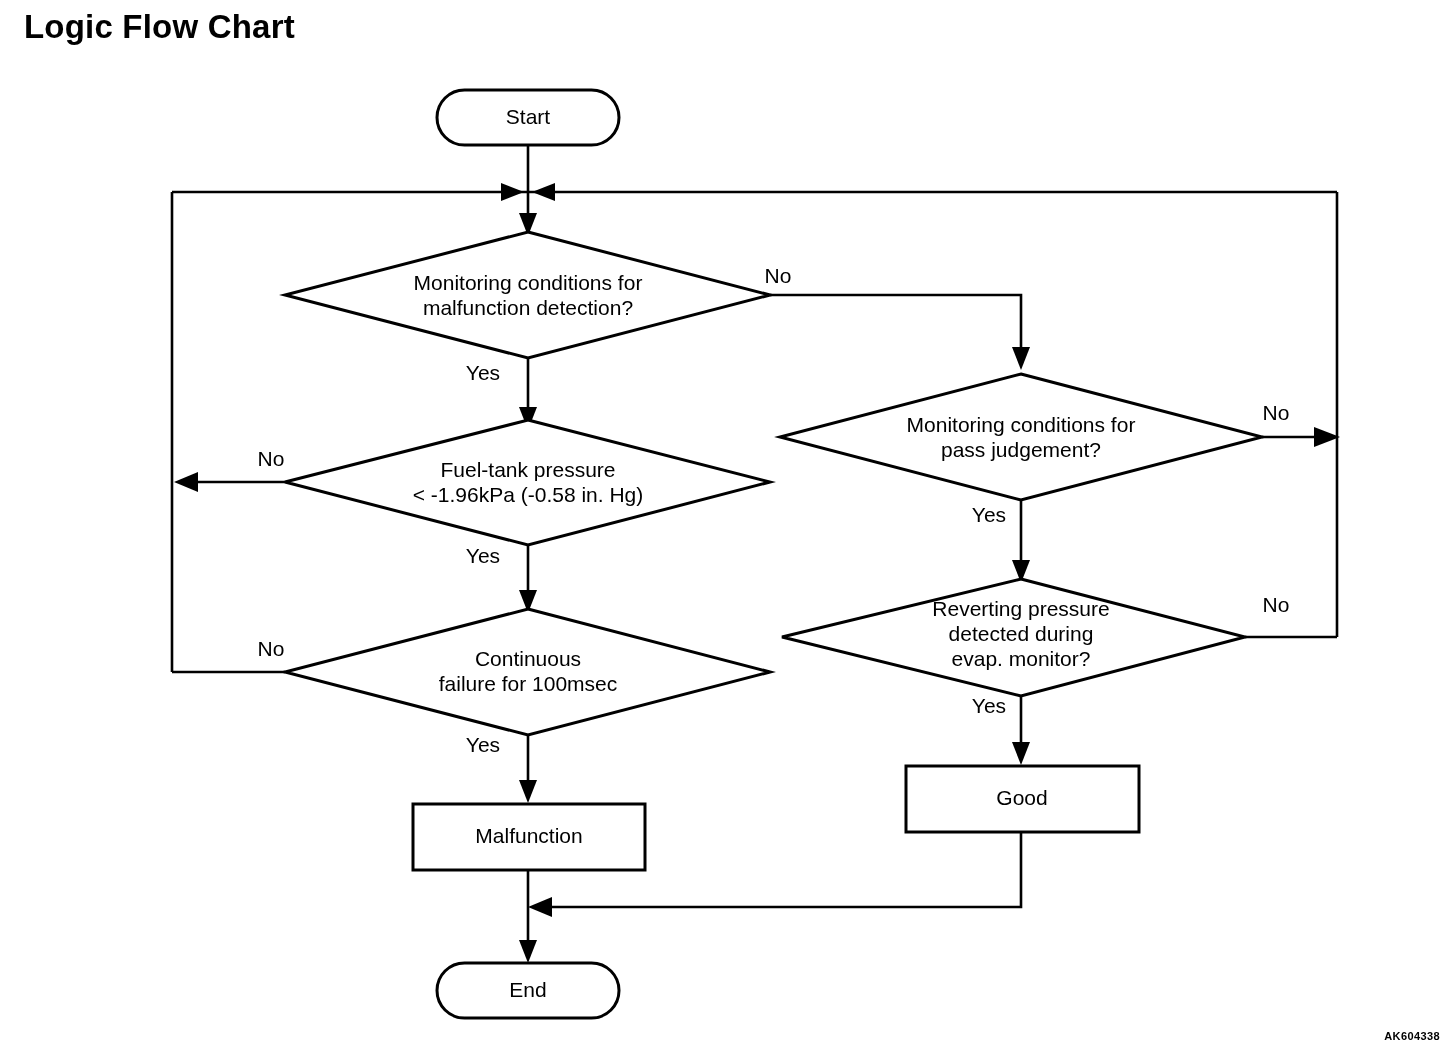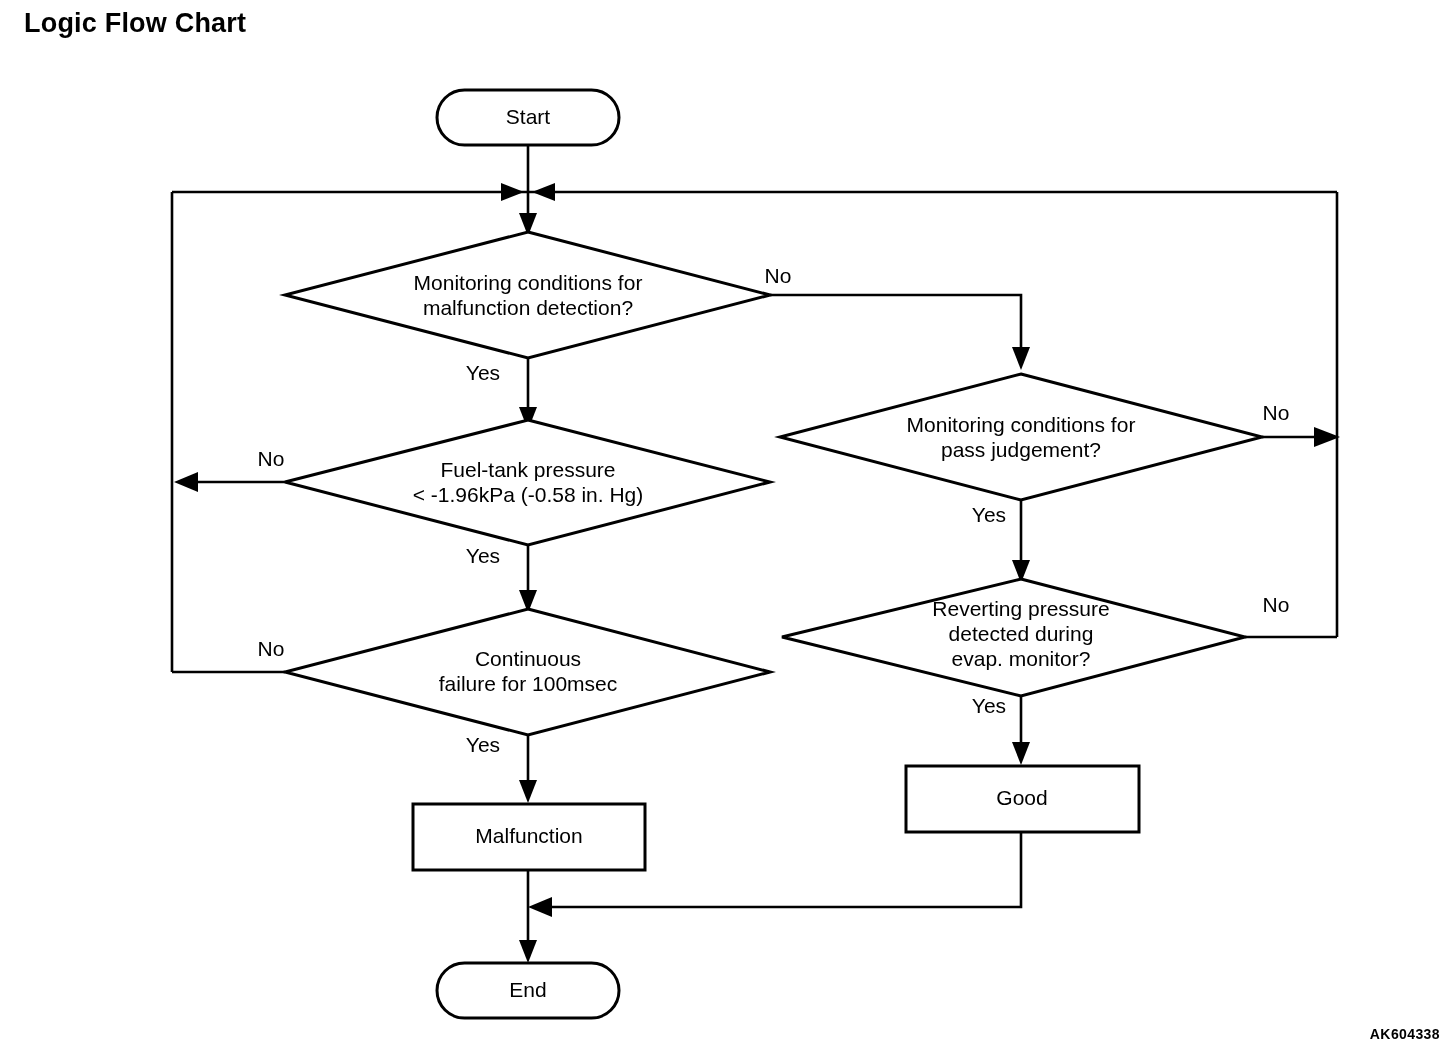--- a/index.html
+++ b/index.html
@@ -12,30 +12,30 @@
     height: 1052px;
     font-family: "Liberation Sans", sans-serif;
     color: #000000;
     overflow: hidden;
     position: relative;
   }
   #page-title {
     position: absolute;
     left: 24px;
     top: 8px;
-    font-size: 27px;
+    font-size: 33px;
     font-weight: bold;
     letter-spacing: 0.2px;
     white-space: nowrap;
   }
   #figure-code {
     position: absolute;
     right: 16px;
     bottom: 10px;
-    font-size: 14px;
+    font-size: 11px;
     font-weight: bold;
     letter-spacing: 0.4px;
   }
   #flow-svg {
     position: absolute;
     left: 0;
     top: 0;
     width: 1456px;
     height: 1052px;
   }

